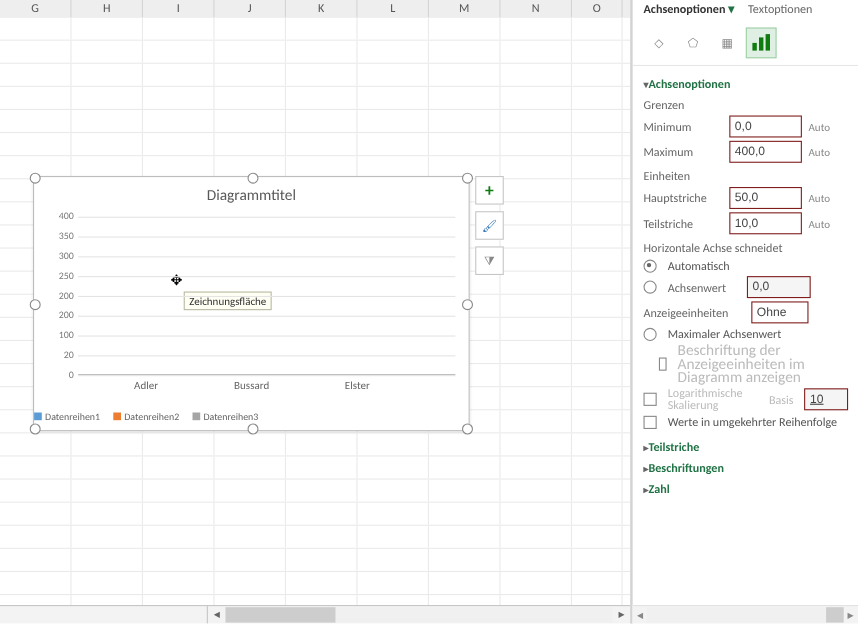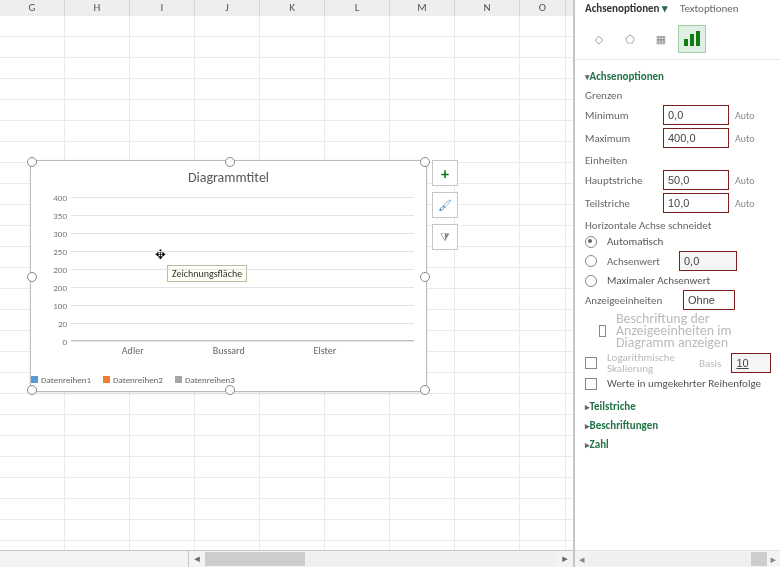--- a/index.html
+++ b/index.html
@@ -504,26 +504,26 @@
       <div class="row">
           <span class="radio-dot checked"></span>
           <span>Automatisch</span>
         </div>
       <div class="row">
           <span class="radio-dot"></span>
           <span class="lbl" style="width:66px">Achsenwert</span>
           <input type="text" class="disabled" style="background: rgb(245, 245, 245); width: 48px;" value="0,0">
         </div>
       <div class="row">
+          <span class="lbl" style="width:92px">Anzeigeeinheiten</span>
+          <input type="text" style="width: 42px;" value="Ohne">
+        </div>
+      <div class="row">
           <span class="radio-dot"></span>
           <span>Maximaler Achsenwert</span>
-        </div>
-      <div class="row">
-          <span class="lbl" style="width:92px">Anzeigeeinheiten</span>
-          <input type="text" style="width: 42px;" value="Ohne">
         </div>
       <div class="row disabled" style="margin-left:14px">
           <span class="chk"></span>
           <span style="font-size:14px;line-height:12px">Beschriftung der Anzeigeeinheiten im Diagramm anzeigen</span>
         </div>
       <div class="row disabled">
           <span class="chk"></span>
           <span style="width:80px;line-height:11px">Logarithmische Skalierung</span>
           <span style="margin-left:6px">Basis</span>
           <input type="text" style="width: 30px; margin-left: 4px; text-decoration: underline;" value="10">

